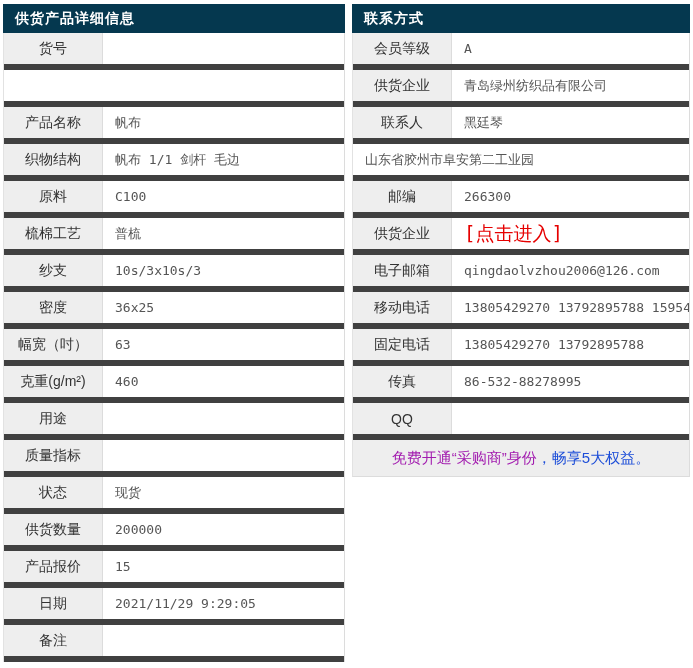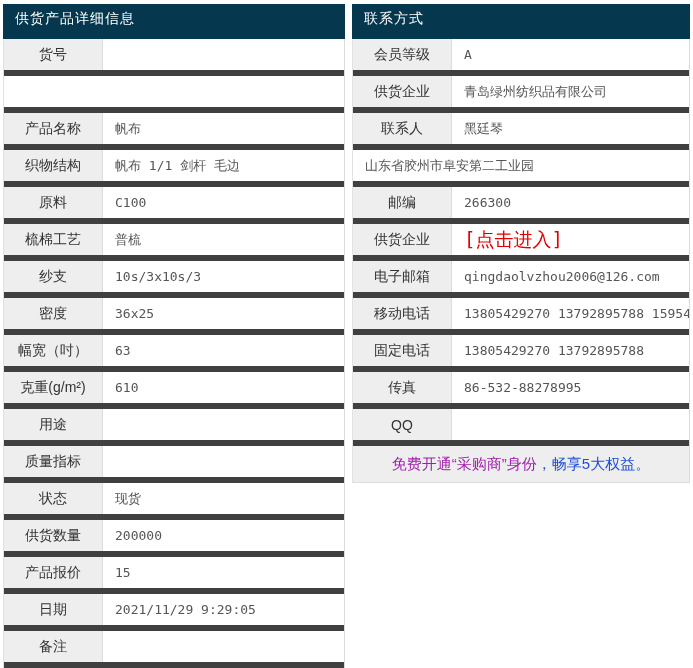--- a/index.html
+++ b/index.html
@@ -2,22 +2,22 @@
 <html><head>
 <meta charset="utf-8">
 <style>
   * { margin:0; padding:0; box-sizing:border-box; }
   html,body { width:693px; height:668px; background:#ffffff; overflow:hidden;
               font-family:"Liberation Sans","DejaVu Sans",sans-serif; }
   .page { display:flex; align-items:flex-start; padding:4px 3px 0 3px; gap:7px; }
   .panel { background:#fff; }
   .panel-left  { width:342px; }
   .panel-right { width:338px; }
-  .panel-header { height:35px; line-height:29px; background:#05384f; color:#ffffff;
-                  font-size:14px; font-weight:normal; padding-left:12px;
+  .panel-header { height:29px; line-height:29px; background:#05384f; color:#ffffff;
+                  font-size:14px; font-weight:bold; padding-left:12px;
                   letter-spacing:1px; }
   .tbl { border-left:1px solid #e2e2e2; border-right:1px solid #dcdcdc; }
   .row { display:flex; height:37px; border-bottom:6px solid #404040; background:#fff; }
   .cell { display:flex; align-items:center; }
   .label { width:99px; min-width:99px; background:#eeeeee; justify-content:center;
            font-size:14px; color:#333333; border-right:1px solid #dcdcdc;
            text-align:center; }
   .value { flex:1; padding-left:12px; font-family:"DejaVu Sans Mono","Liberation Mono",monospace;
            font-size:13px; color:#555555; white-space:nowrap; overflow:hidden; }
   .value.link { color:#e60000; cursor:pointer; font-size:19px; }
@@ -65,21 +65,21 @@
         <div class="row">
           <div class="cell label">密度</div>
           <div class="cell value">36x25</div>
         </div>
         <div class="row">
           <div class="cell label">幅宽（吋）</div>
           <div class="cell value">63</div>
         </div>
         <div class="row">
           <div class="cell label">克重(g/m²)</div>
-          <div class="cell value">610</div>
+          <div class="cell value">460</div>
         </div>
         <div class="row">
           <div class="cell label">用途</div>
           <div class="cell value"></div>
         </div>
         <div class="row">
           <div class="cell label">质量指标</div>
           <div class="cell value"></div>
         </div>
         <div class="row">

